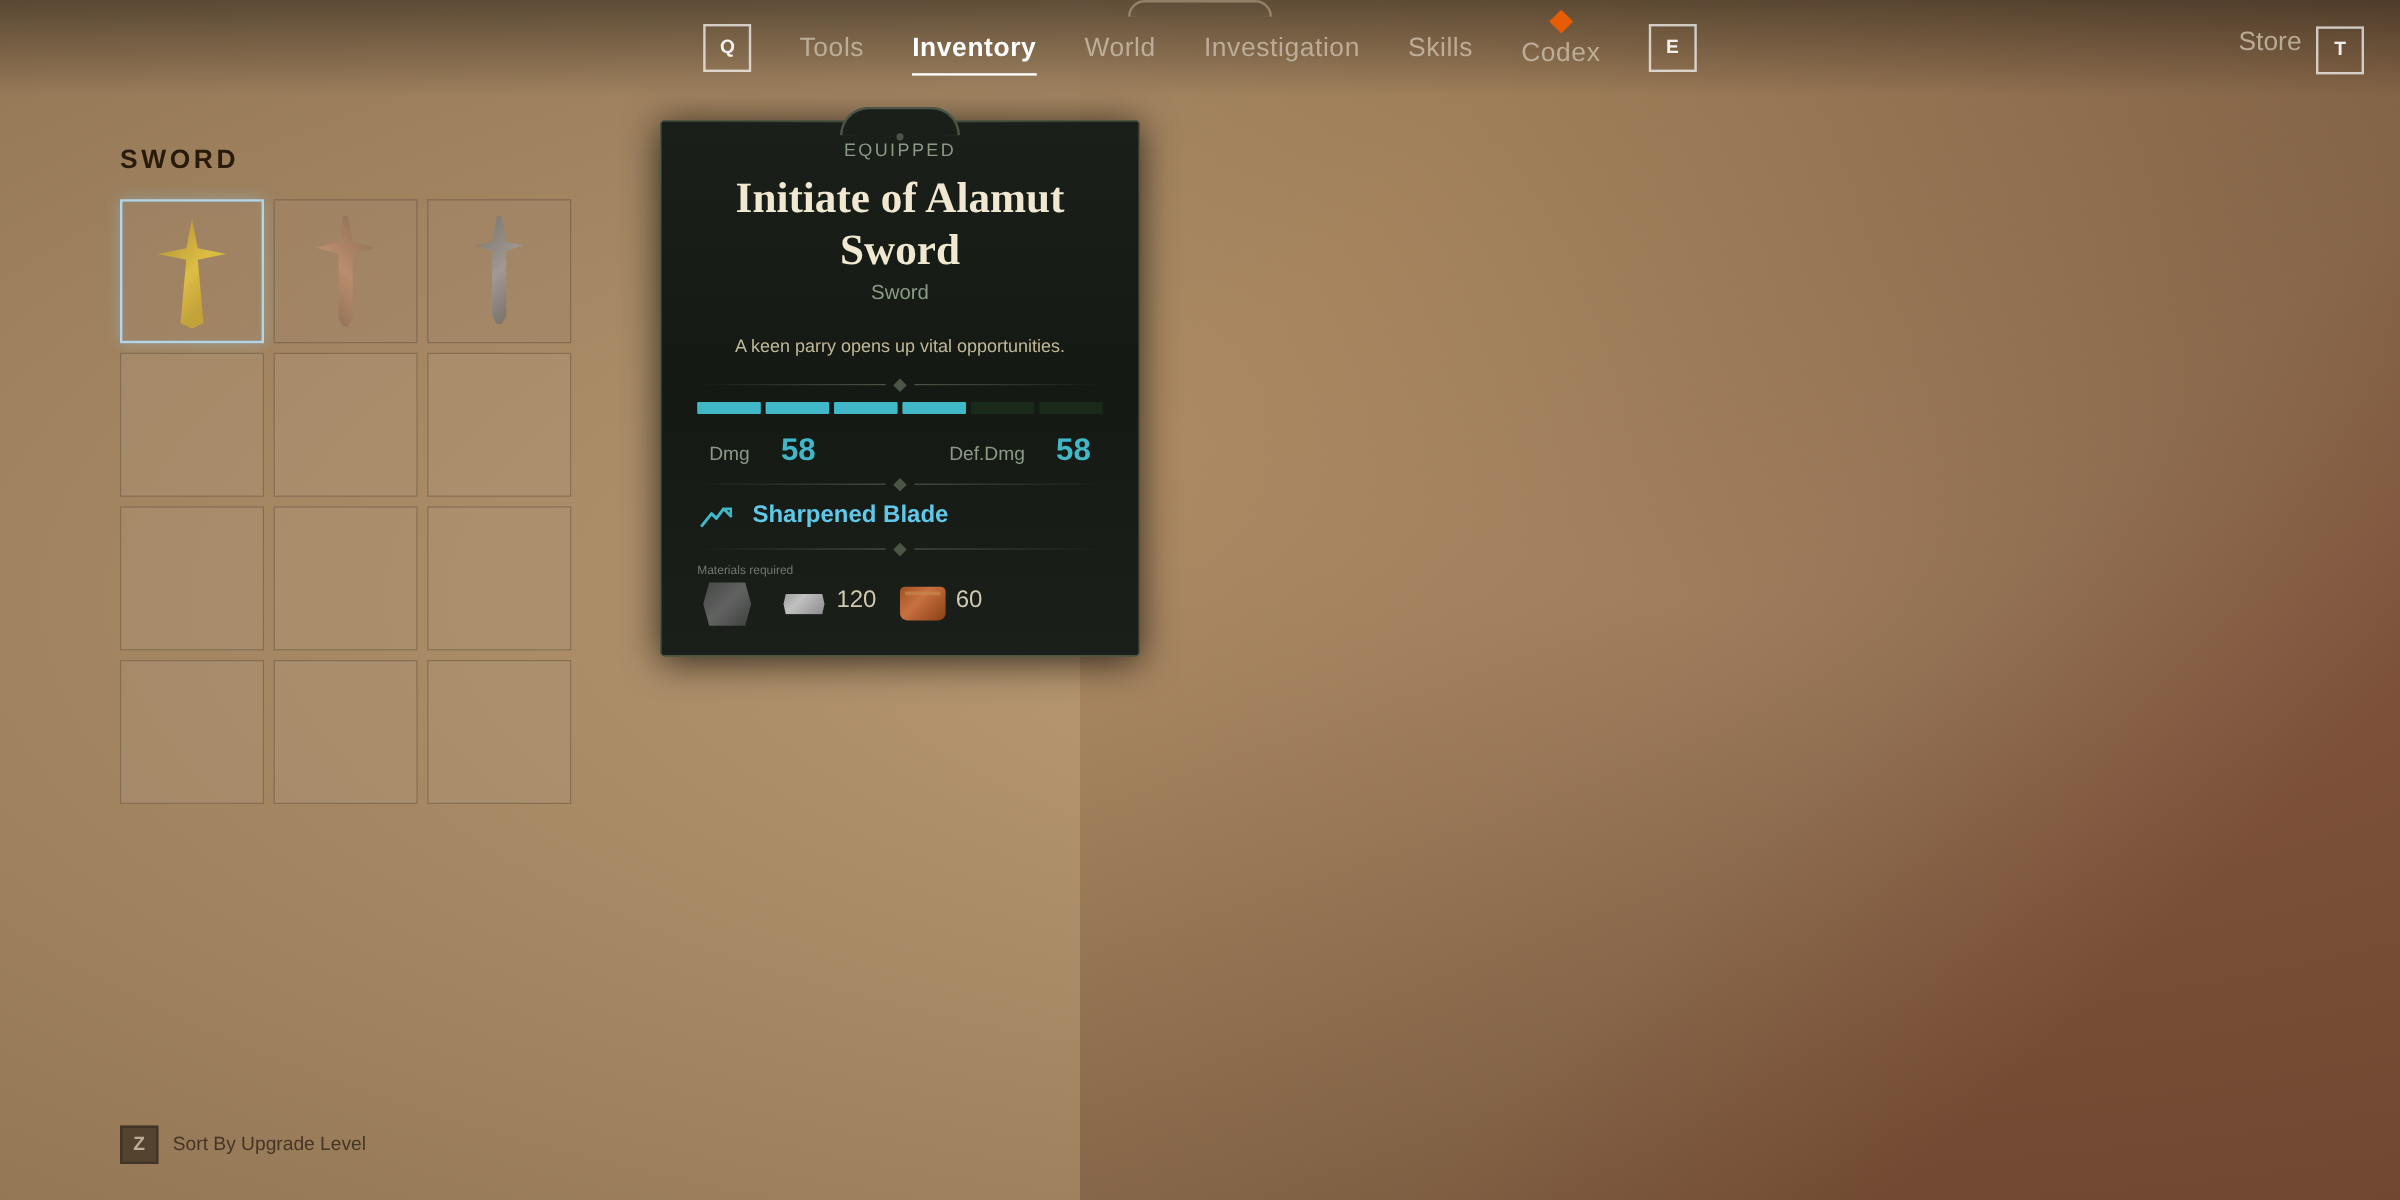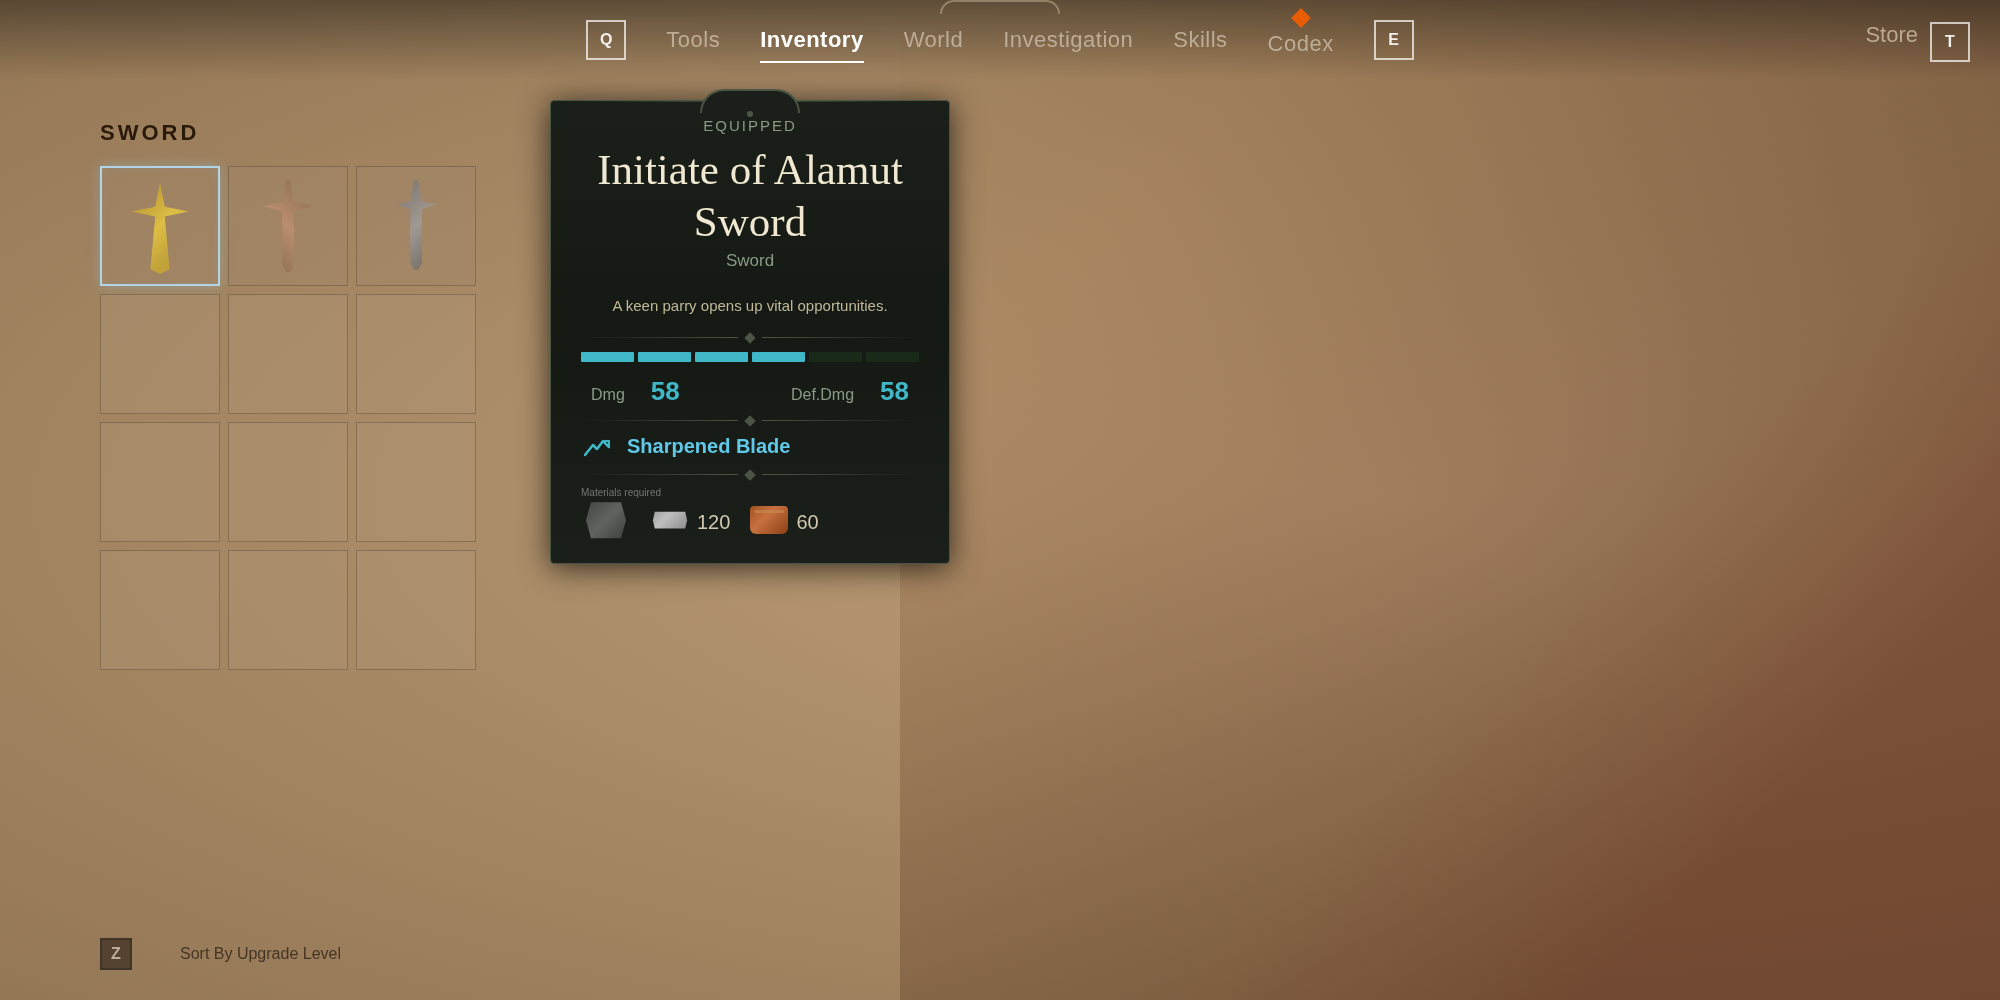--- a/index.html
+++ b/index.html
@@ -245,22 +245,22 @@
     .equipped-label {
       color: #8a9a85;
       font-size: 15px;
       font-family: Arial, sans-serif;
       letter-spacing: 2px;
       text-transform: uppercase;
     }
 
     .item-name {
       color: #f0e8d0;
-      font-size: 43px;
-      font-weight: normal;
+      font-size: 36px;
+      font-weight: bold;
       font-family: Georgia, serif;
       margin-top: 10px;
       line-height: 1.2;
     }
 
     .item-type {
       color: #8a9a85;
       font-size: 17px;
       font-family: Arial, sans-serif;
       margin-top: 4px;
@@ -406,21 +406,21 @@
     }
 
     .materials-row {
       display: flex;
       align-items: center;
       gap: 20px;
     }
 
     .material-item {
       display: flex;
-      align-items: flex-end;
+      align-items: flex-start;
       gap: 8px;
     }
 
     .material-count {
       color: #d0c8b0;
       font-size: 20px;
       font-family: Arial, sans-serif;
     }
 
     
@@ -473,21 +473,20 @@
       justify-content: center;
       font-size: 16px;
       font-weight: bold;
       font-family: Arial, sans-serif;
     }
 
     .sort-label {
       color: rgba(60,45,30,0.9);
       font-size: 16px;
       font-family: Arial, sans-serif;
-      margin-left: 36px;
     }
 
     
     .arch-decoration {
       position: absolute;
       top: -12px;
       left: 50%;
       transform: translateX(-50%);
       width: 100px;
       height: 24px;

